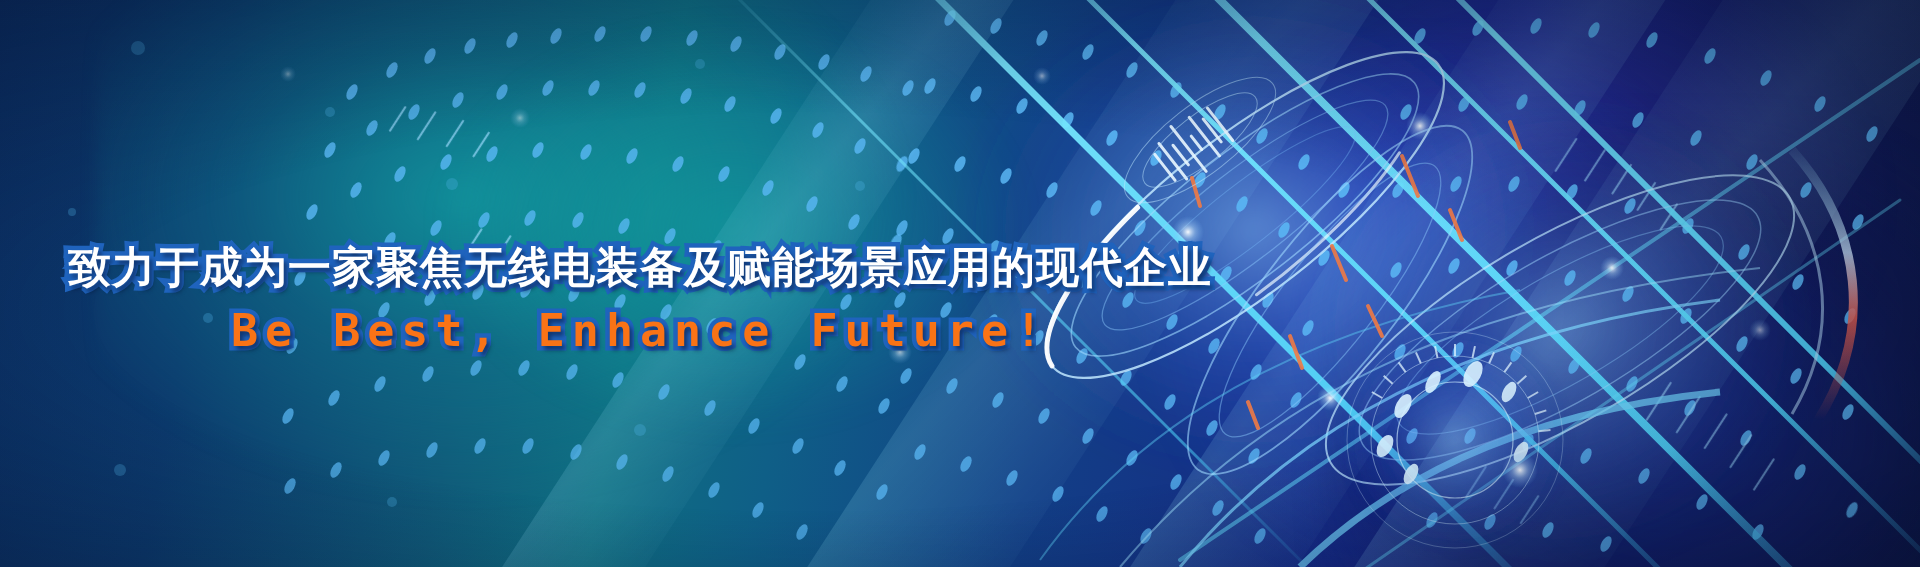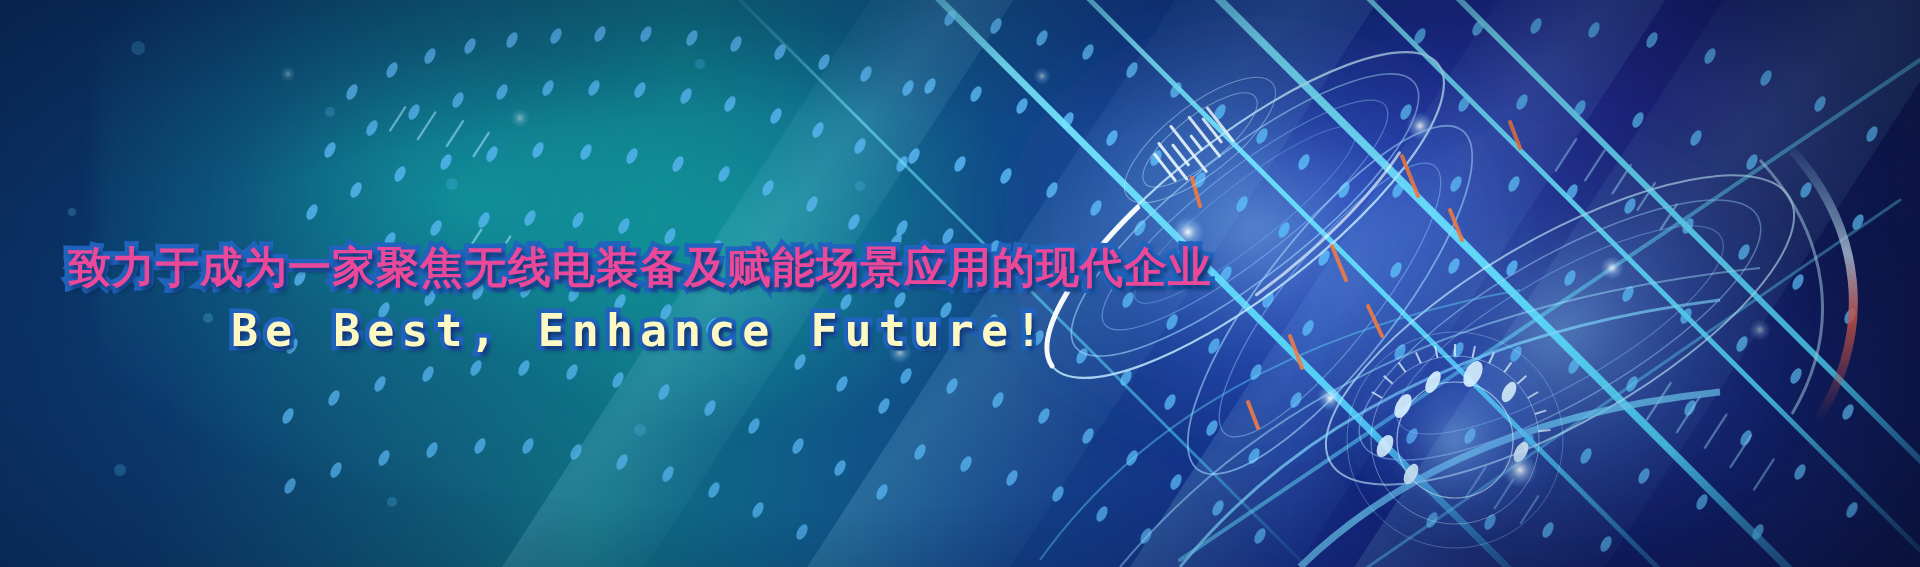--- a/index.html
+++ b/index.html
@@ -75,33 +75,33 @@
     width:1280px;
     text-align:center;
     z-index:40;
   }
   .line-cn{
     font-family:"DejaVu Sans","Liberation Sans", sans-serif;
     font-weight:700;
     font-size:43px;
     line-height:62px;
     letter-spacing:1px;
-    color:#ec4899;
+    color:#ffffff;
     -webkit-text-stroke:9px #1f63bd;
     paint-order:stroke fill;
     text-shadow:3px 4px 4px rgba(4,16,48,.55);
     white-space:nowrap;
   }
   .line-en{
     font-family:"DejaVu Sans Mono","Liberation Mono", monospace;
     font-weight:700;
     font-size:45px;
     line-height:66px;
     letter-spacing:7px;
-    color:#fef9c3;
+    color:#f97316;
     -webkit-text-stroke:9px #1f63bd;
     paint-order:stroke fill;
     text-shadow:3px 4px 4px rgba(4,16,48,.55);
     white-space:nowrap;
   }
 </style>
 </head>
 <body>
 
 <div class="banner">

